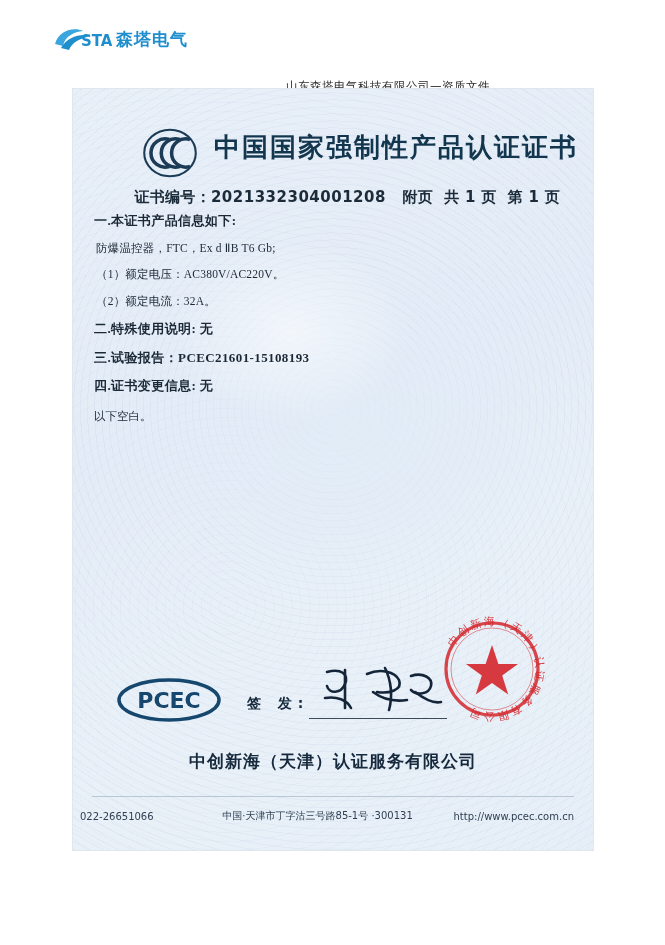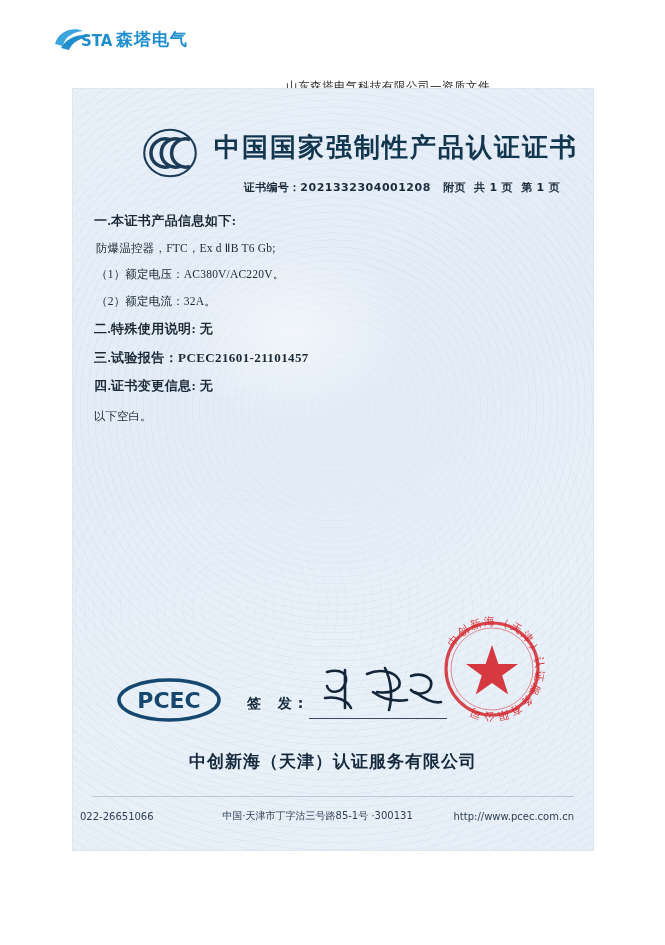--- a/index.html
+++ b/index.html
@@ -92,23 +92,23 @@
     top: 42px;
     font-family: "DejaVu Sans", sArif, sans-serif;
     font-size: 26px;
     font-weight: bold;
     color: #13364f;
     letter-spacing: 2px;
   }
   .cert-no {
     position: absolute;
     right: 34px;
-    top: 92px;
-    font-family: "DejaVu Sans", sans-serif;
-    font-size: 11px;
+    top: 100px;
+    font-family: "DejaVu Sans", sans-serif;
+    font-size: 15px;
     color: #1c2b3a;
     font-weight: bold;
     letter-spacing: 0.3px;
   }
   .cert-no .lead { font-weight: bold; }
   .cert-no .num { font-weight: bold; letter-spacing: 0.5px; }
 
   .body-text {
     position: absolute;
     left: 22px;
@@ -255,21 +255,21 @@
       <div class="cert-no">
         <span class="lead">证书编号：</span><span class="num">2021332304001208</span>&nbsp;&nbsp;&nbsp;<span>附页</span>&nbsp;&nbsp;<span>共 1 页</span>&nbsp;&nbsp;<span>第 1 页</span>
       </div>
 
       <div class="body-text">
         <p class="line h">一.本证书产品信息如下:</p>
         <p class="line t">防爆温控器，FTC，Ex d ⅡB T6 Gb;</p>
         <p class="line t2">（1）额定电压：AC380V/AC220V。</p>
         <p class="line t2">（2）额定电流：32A。</p>
         <p class="line h">二.特殊使用说明: 无</p>
-        <p class="line h">三.试验报告：PCEC21601-21101457</p>
+        <p class="line h">三.试验报告：PCEC21601-15108193</p>
         <p class="line h">四.证书变更信息: 无</p>
         <p class="line tail">以下空白。</p>
       </div>
 
       <span class="pcec">
         <svg viewBox="0 0 220 92" width="110" height="46" xmlns="http://www.w3.org/2000/svg">
           <ellipse cx="110" cy="46" rx="100" ry="40" fill="none" stroke="#16476e" stroke-width="7"></ellipse>
           <text x="110" y="62" text-anchor="middle" font-family="DejaVu Sans, sans-serif" font-size="44" font-weight="bold" fill="#16476e">PCEC</text>
         </svg>
       </span>

